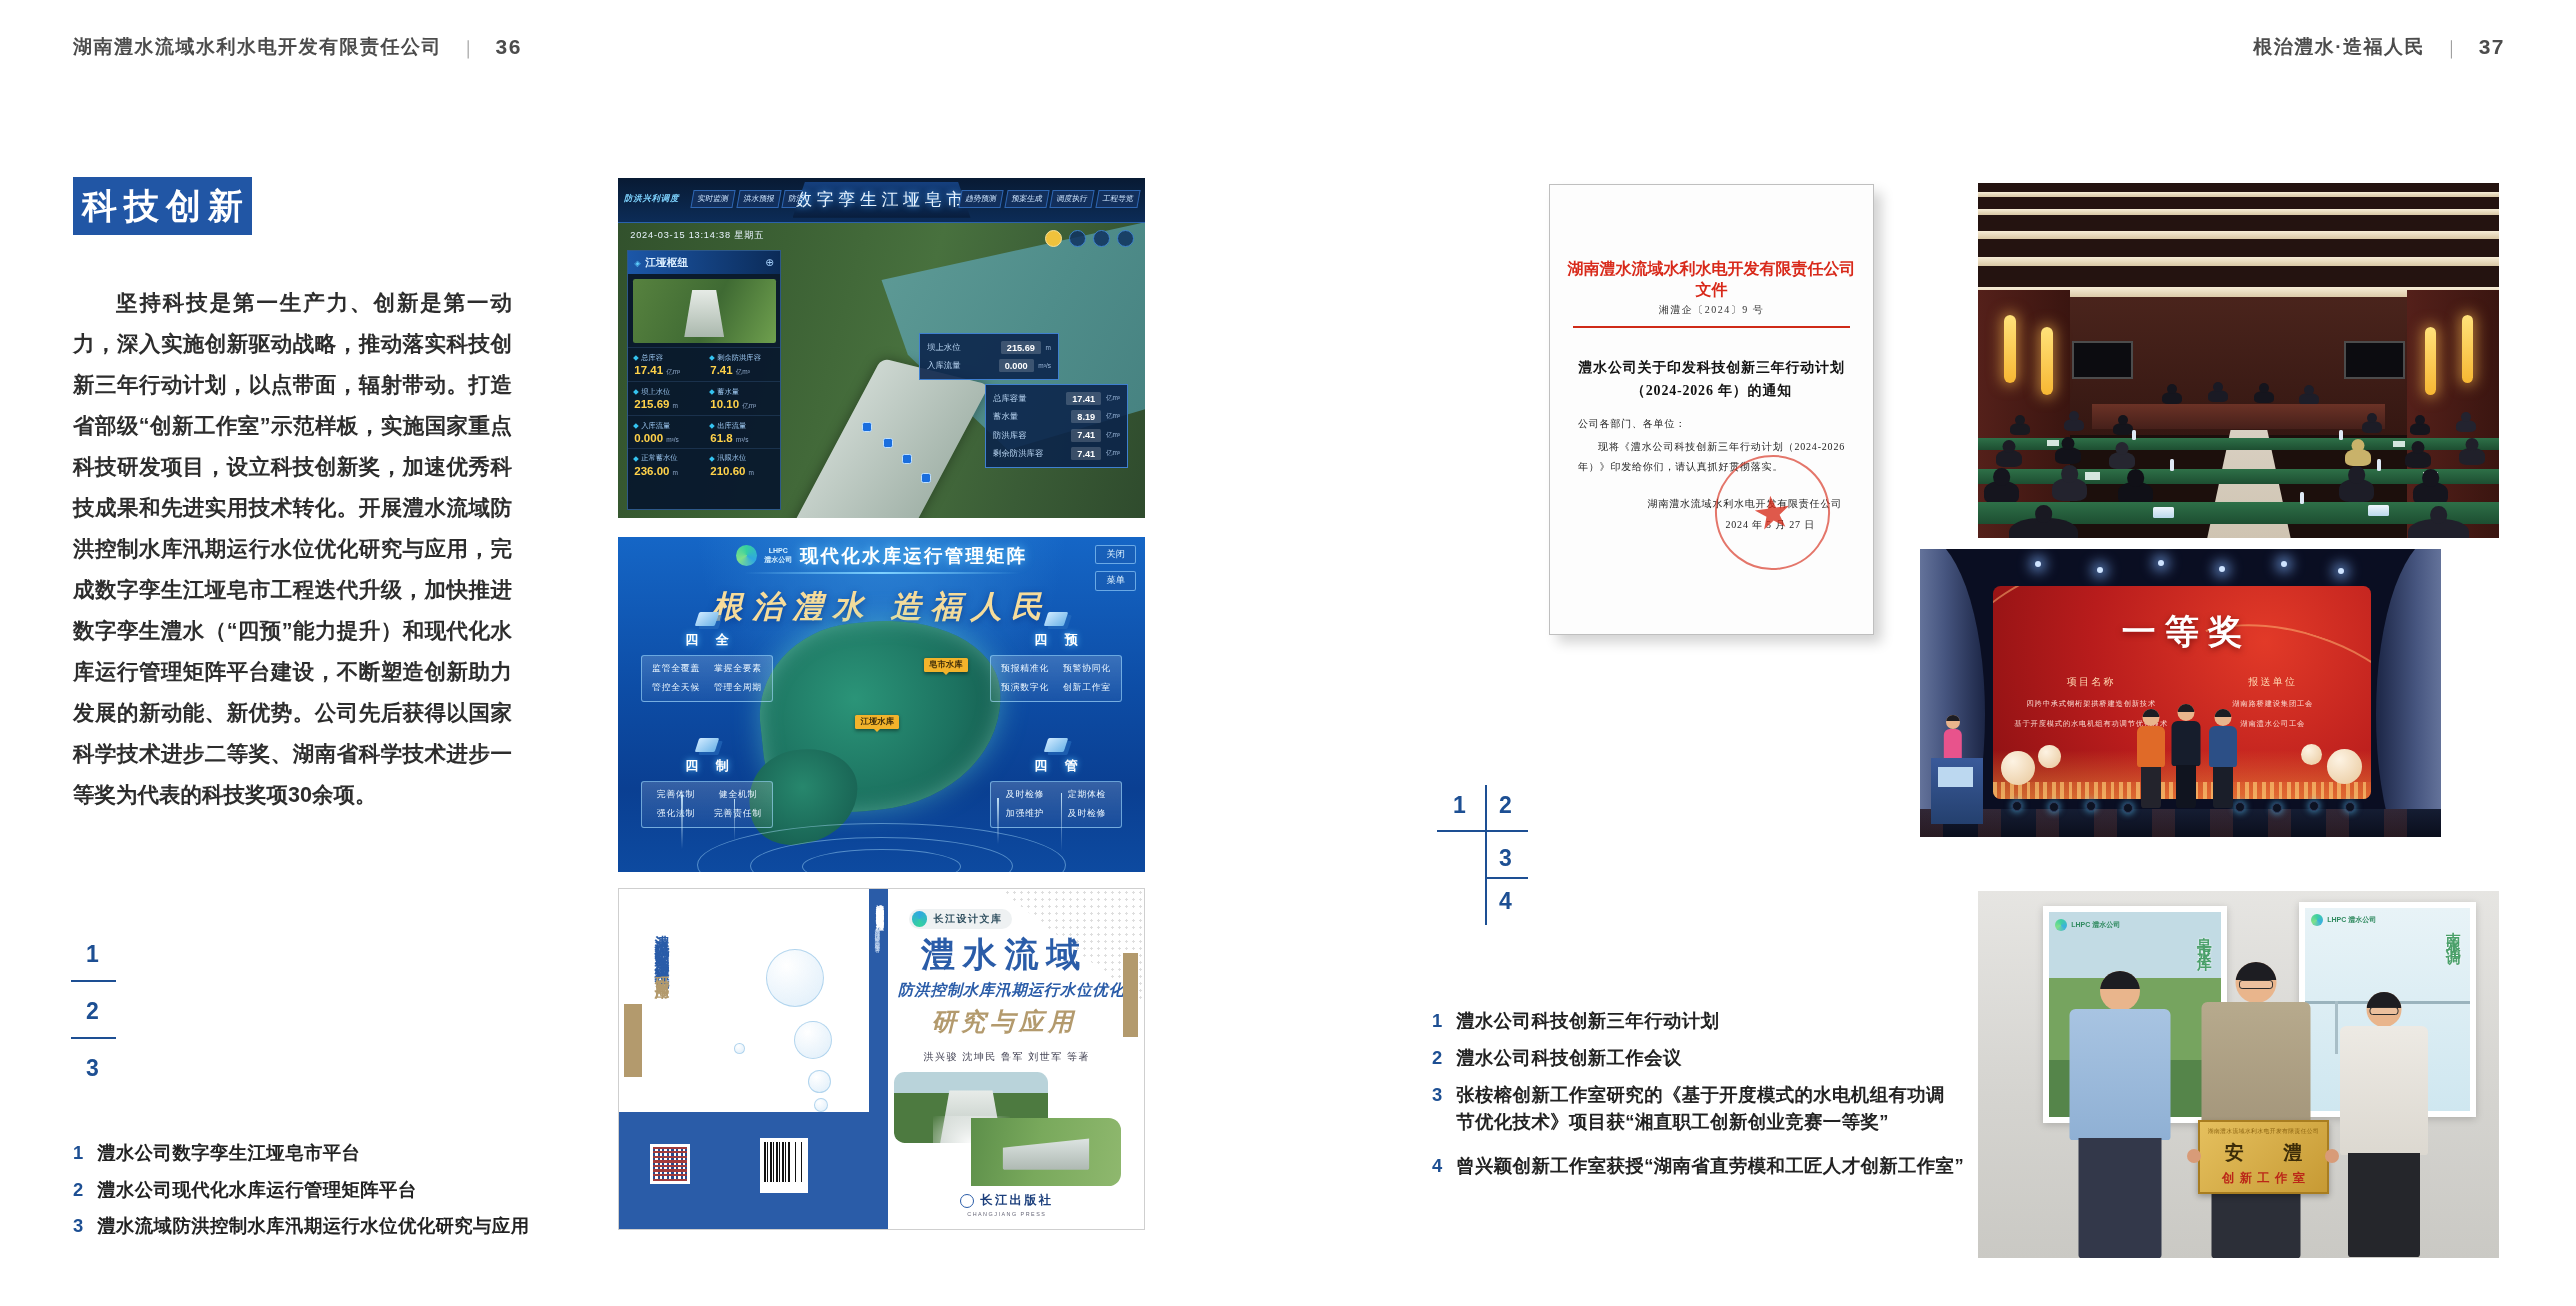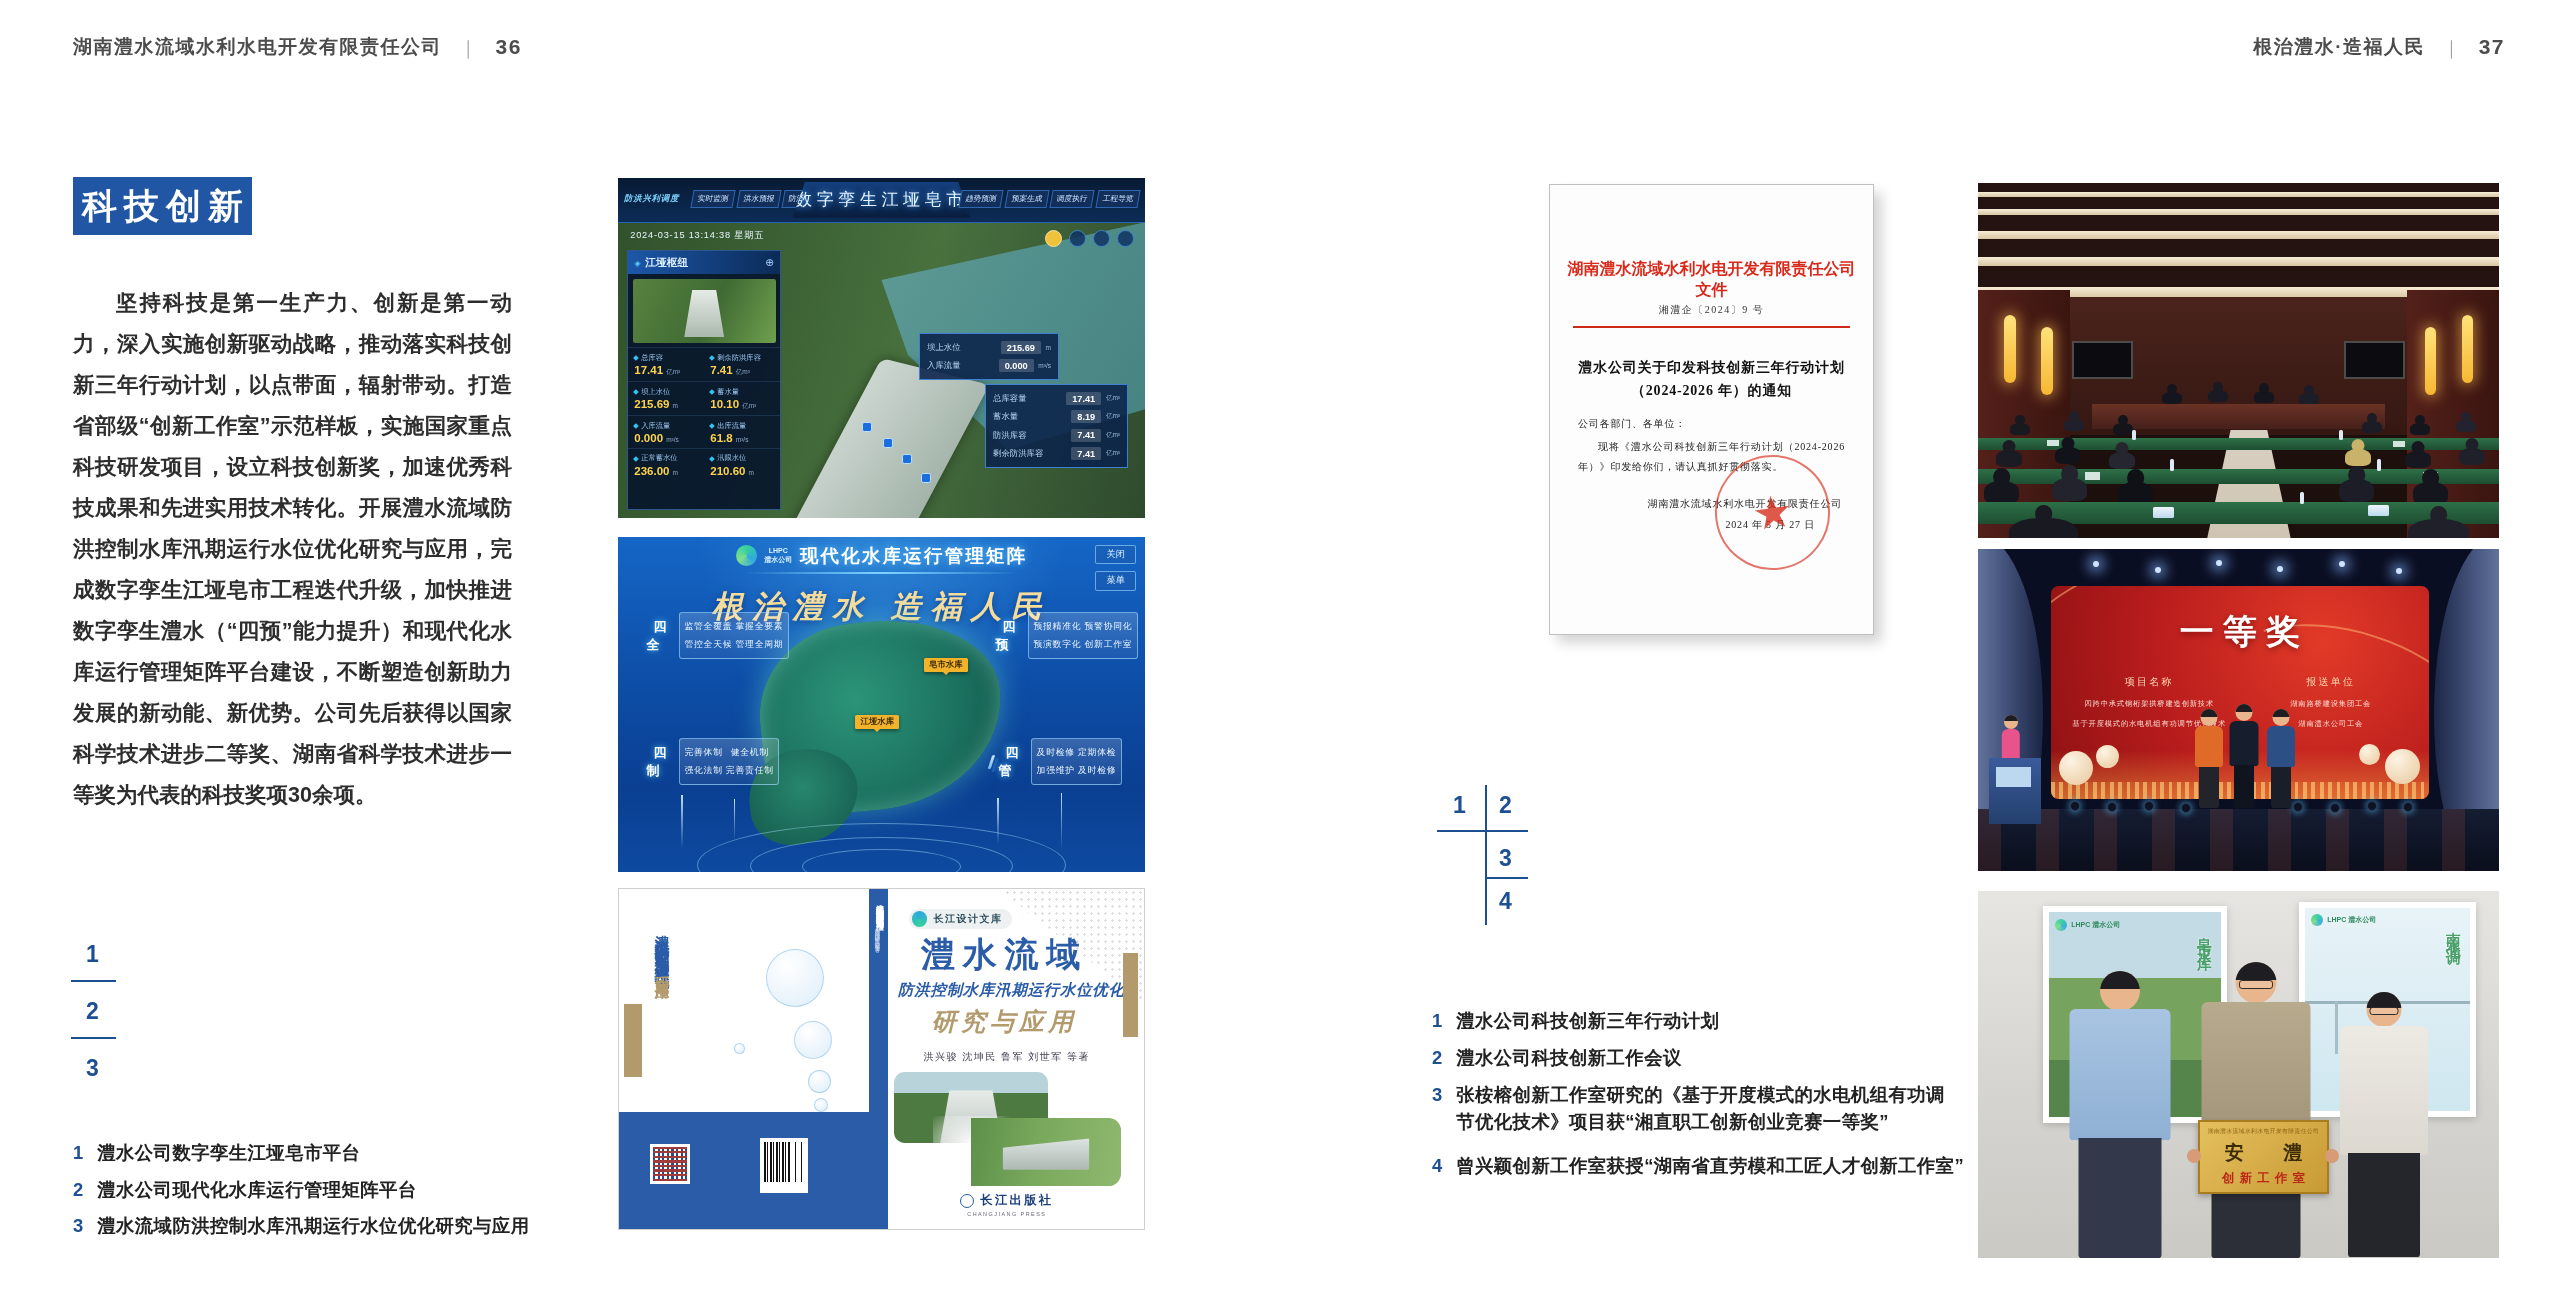--- a/index.html
+++ b/index.html
@@ -61,21 +61,21 @@
 .f2-logo{width:21px;height:21px;border-radius:50%;background:conic-gradient(#35d0a0,#2fa8e0,#7fe08a,#35d0a0);flex:none}
 .f2-logosub{font-size:7px;color:#d8f2ff;line-height:8.4px;text-align:center;font-weight:bold}
 .f2-title{font-size:18.4px;font-weight:bold;color:#fff;letter-spacing:2.3px;text-shadow:0 0 9.2px #62c8ff}
 .f2-line{position:absolute;top:35px;left:50%;transform:translateX(-50%);width:276px;height:1.5px;background:linear-gradient(90deg,transparent,#7fd2ff,transparent)}
 .f2-btn{position:absolute;right:9.2px;font-size:9.2px;color:#dff2ff;border:0.8px solid rgba(150,210,255,.65);border-radius:2.3px;padding:2.3px 10px;background:rgba(30,90,170,.4);white-space:nowrap}
 .f2-slogan{position:absolute;top:49px;left:0;right:0;text-align:center;font-size:31px;font-weight:bold;font-style:italic;color:#f6dc9b;letter-spacing:9.2px;text-shadow:0 1.5px 7.7px rgba(0,40,120,.6)}
 .f2-map{position:absolute;left:27%;top:25%;width:46%;height:56%;background:radial-gradient(circle at 40% 40%,#2b9478,#1c7260 55%,#114f46);border-radius:44% 56% 58% 42%/52% 46% 62% 38%;transform:rotate(-6deg);box-shadow:0 0 28px rgba(110,230,210,.4),inset 0 0 21.5px rgba(170,255,235,.35)}
 .f2-map:after{content:"";position:absolute;left:-8%;bottom:-14%;width:45%;height:50%;background:radial-gradient(circle at 50% 40%,#27876d,#14584c);border-radius:50% 50% 60% 40%/55% 45% 60% 40%}
 .f2-tag{position:absolute;background:#f2b32b;color:#43300a;font-size:8.4px;font-weight:bold;padding:1.5px 5.4px;border-radius:1.5px;box-shadow:0 1.5px 3.8px rgba(0,0,0,.4);white-space:nowrap;z-index:3}
 .f2-tag:after{content:"";position:absolute;left:50%;bottom:-3.8px;margin-left:-3.1px;border:3.1px solid transparent;border-top-color:#f2b32b;border-bottom:0}
-.f2-grp{position:absolute;width:132px;display:flex;flex-direction:row;align-items:center;gap:5.4px}
+.f2-grp{position:absolute;width:132px;display:flex;flex-direction:column;align-items:center;gap:5.4px}
 .f2-cube{width:20px;height:14px;background:linear-gradient(135deg,#cfeaff,#6db4e8);transform:skewX(-18deg);border-radius:1.5px;box-shadow:4.6px 3.1px 0 rgba(40,110,190,.6)}
 .f2-gt{font-size:13px;font-weight:bold;color:#fff;letter-spacing:7px;text-indent:7px;text-shadow:0 0 6.1px #59c0ff}
 .f2-gp{width:100%;background:linear-gradient(rgba(255,255,255,.18),rgba(255,255,255,.05));border:0.8px solid rgba(160,220,255,.6);border-radius:3px;padding:7.7px 4.6px;display:grid;grid-template-columns:1fr 1fr;gap:6.1px 3.1px}
 .f2-gi{font-size:8.8px;color:#ecf7ff;text-align:center;letter-spacing:0.8px;white-space:nowrap}
 .f2-rip{position:absolute;border:1.5px solid rgba(170,225,255,.45);border-radius:50%}
 .f2-pill{position:absolute;width:1.5px;background:linear-gradient(rgba(210,240,255,.9),rgba(210,240,255,0))}
 
 
 .f3{background:#fff;border:0.8px solid #cfcfcf}
 .f3-tanL{position:absolute;left:4.6px;top:115px;width:18.4px;height:73px;background:#b39a6d}
@@ -568,21 +568,21 @@
     <div class="sil sil-l" style="left:361px;top:296px;background:#1d1d27"></div>
     <div class="sil sil-l" style="left:435px;top:299px;background:#15151e"></div>
     <div class="mt-desk" style="top:319px;height:21.5px"></div>
     <div class="mt-tissue" style="left:175px;top:324px"></div>
     <div class="mt-tissue" style="left:390px;top:322px"></div>
     <div class="mt-bottle" style="left:322px;top:309px;height:12.3px"></div>
     <div class="sil sil-l" style="left:31px;top:335px;width:69px;height:31px;background:#191922"></div>
     <div class="sil sil-l" style="left:430px;top:336px;width:61px;height:28px;background:#20202b"></div>
   </div>
 
-  <div class="fig aw" style="left:1978px;top:549px;width:521px;height:322px">
+  <div class="fig aw" style="left:1920px;top:549px;width:521px;height:288px">
     <div class="aw-frame" style="left:-35px;border-radius:0 65% 65% 0/0 50% 50% 0"></div>
     <div class="aw-frame" style="right:-35px;transform:scaleX(-1);border-radius:0 65% 65% 0/0 50% 50% 0"></div>
     <div class="aw-glow" style="left:115px;top:12.3px"></div>
     <div class="aw-glow" style="left:177px;top:18.4px"></div>
     <div class="aw-glow" style="left:238px;top:10.7px"></div>
     <div class="aw-glow" style="left:299px;top:17px"></div>
     <div class="aw-glow" style="left:361px;top:11.5px"></div>
     <div class="aw-glow" style="left:418px;top:19px"></div>
     <div class="aw-screen">
       <div class="aw-swirl" style="left:-46px;top:-31px;width:322px;height:169px;transform:rotate(-14deg)"></div>

